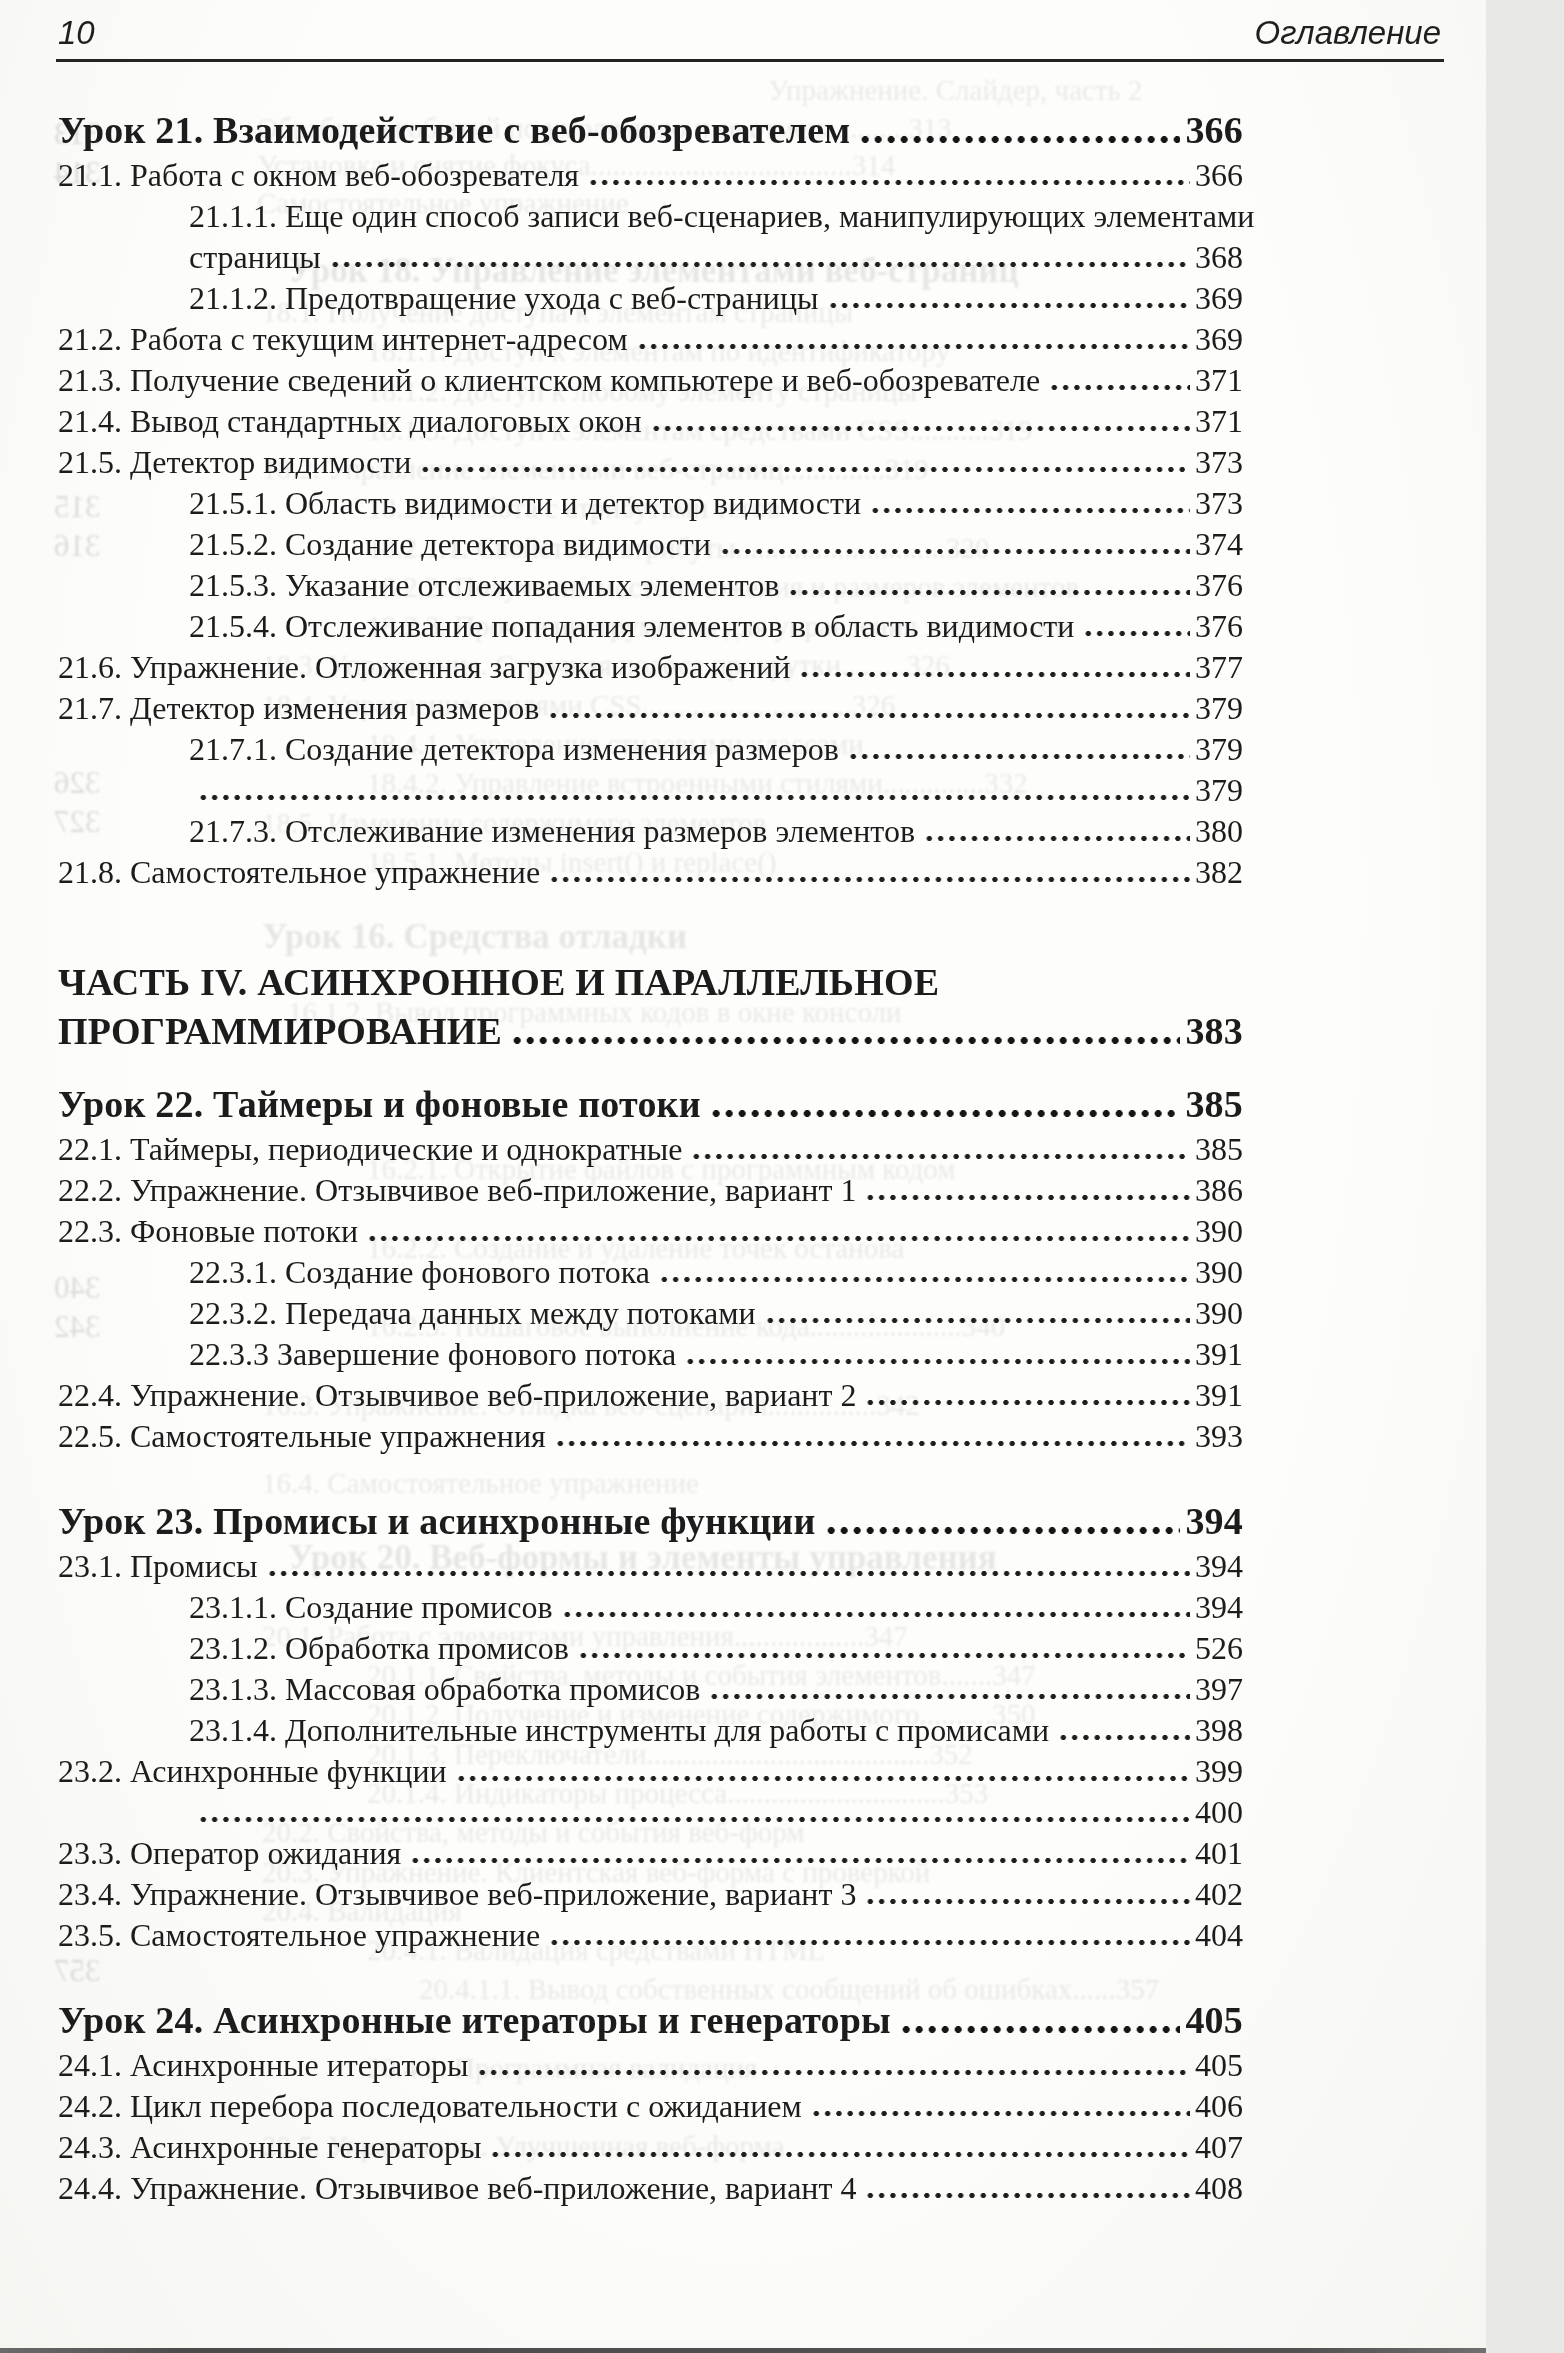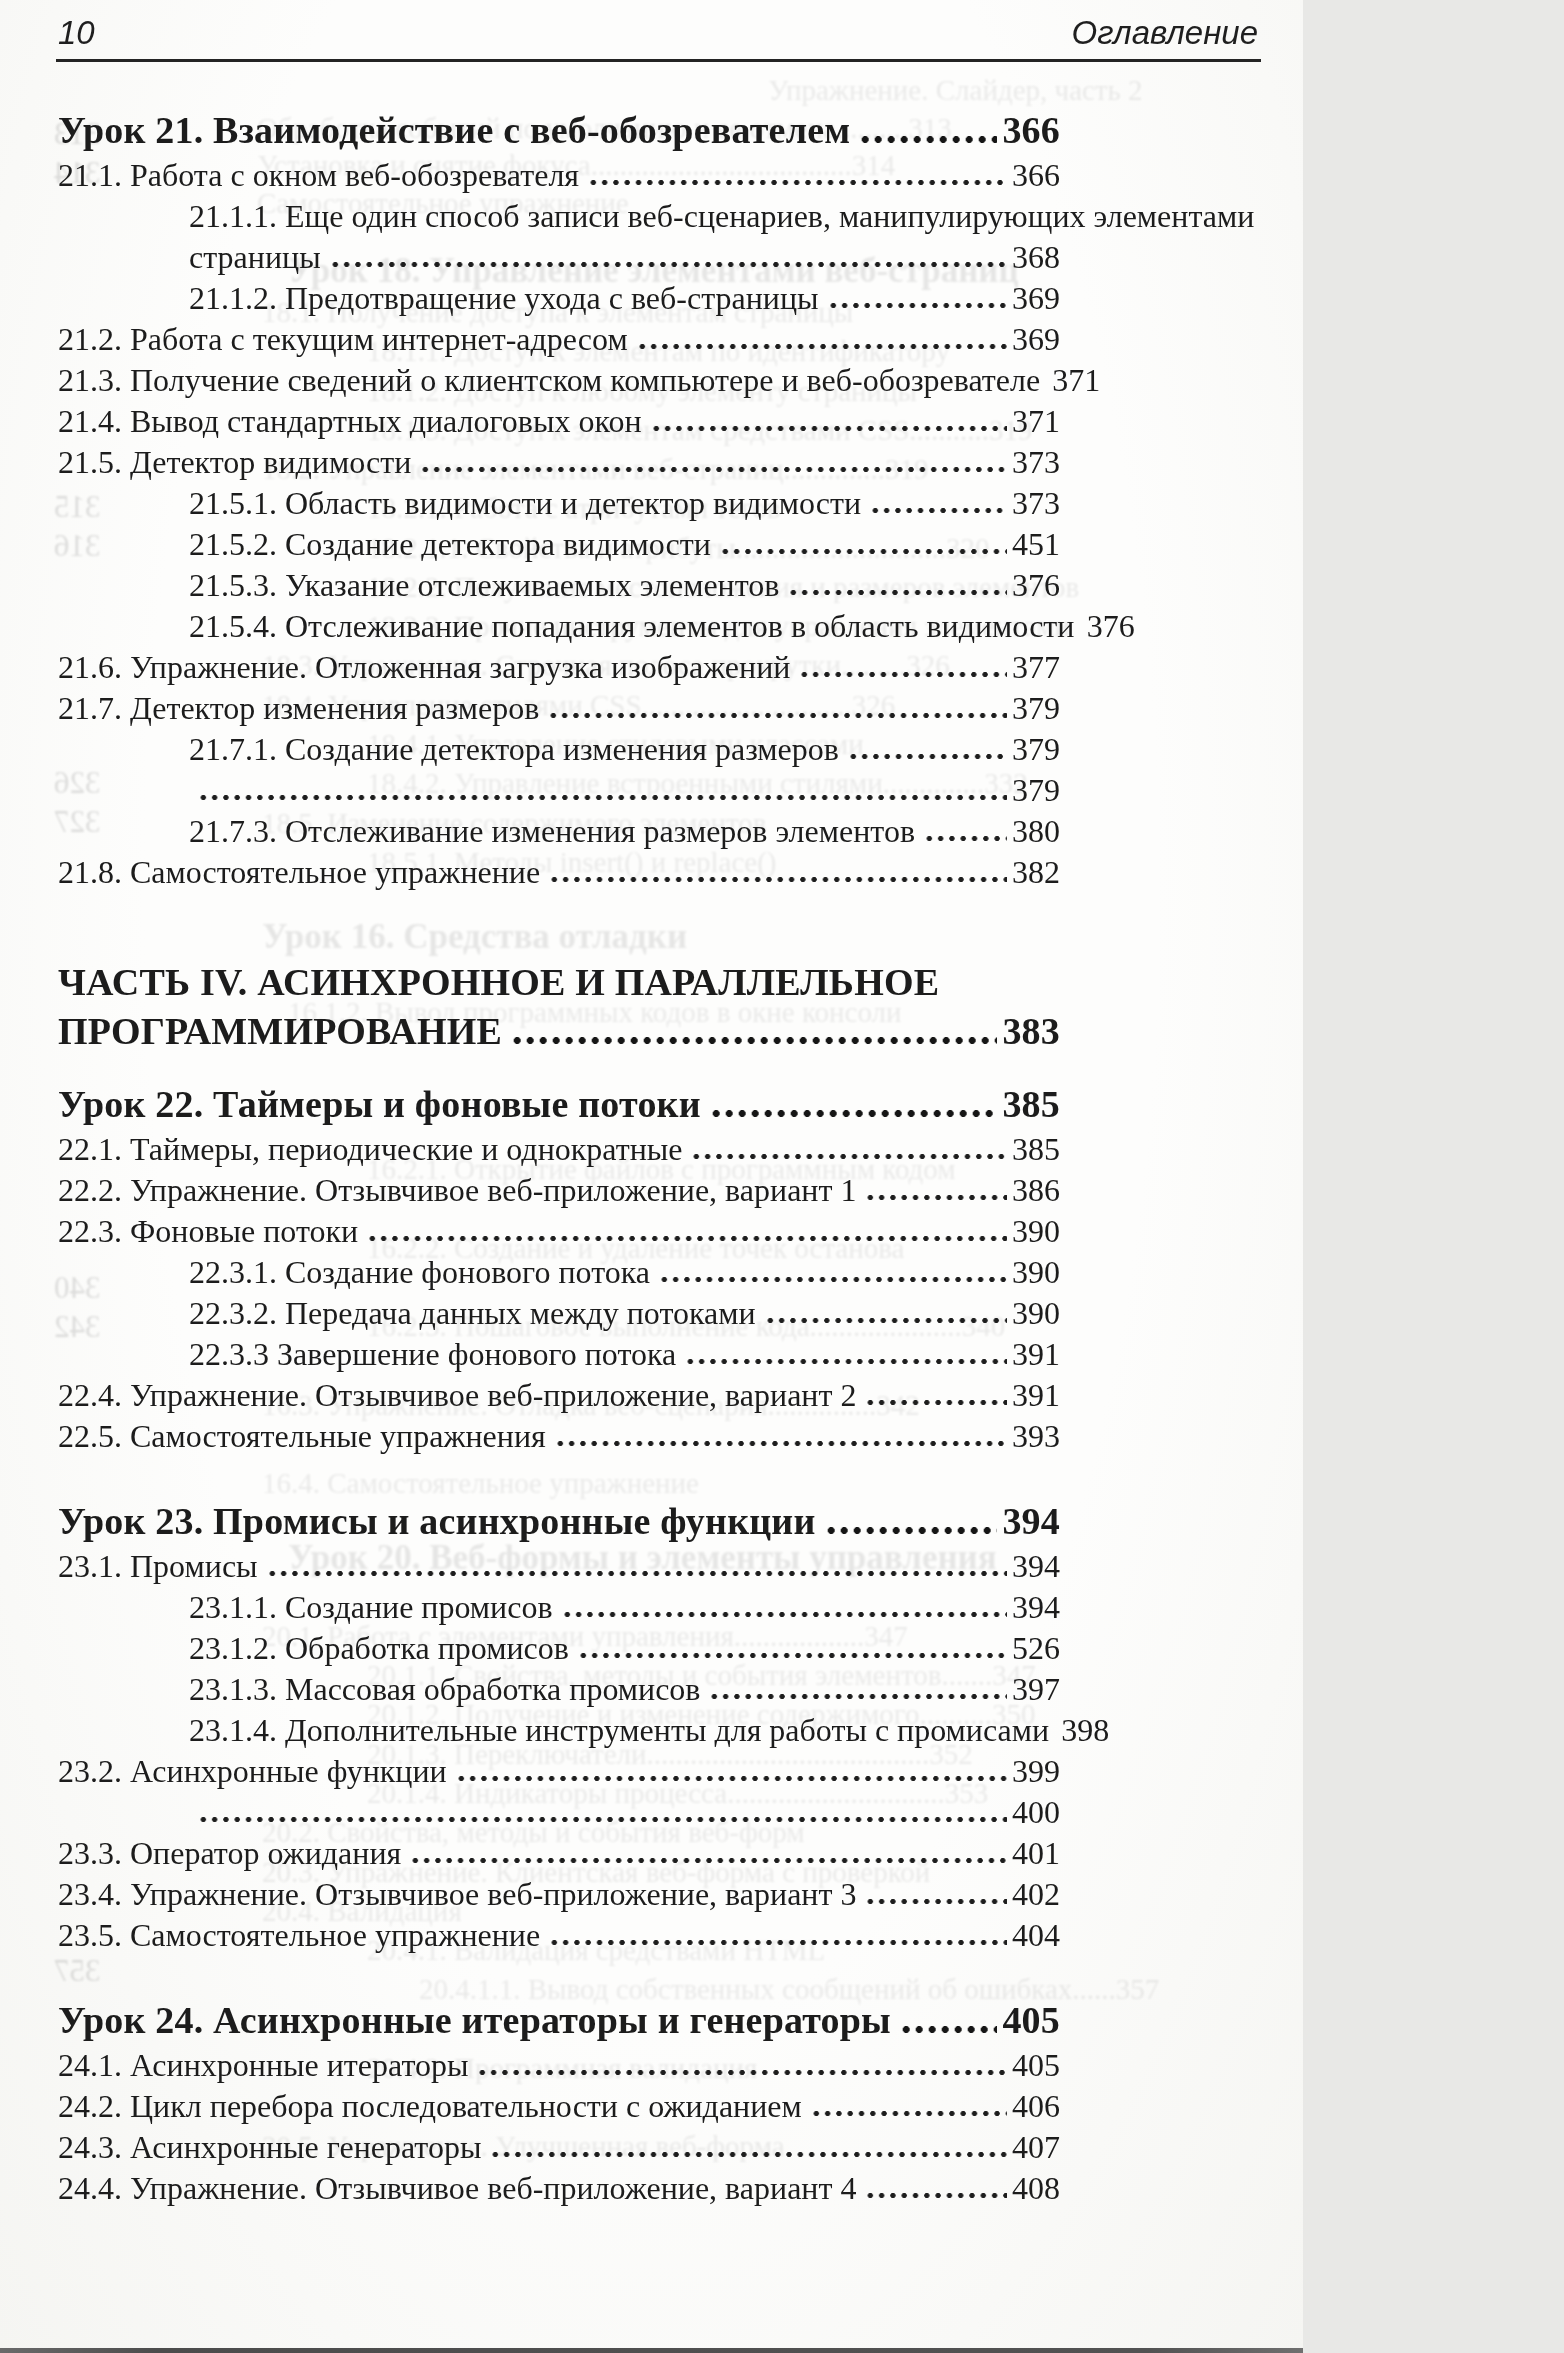--- a/index.html
+++ b/index.html
@@ -3,21 +3,21 @@
 <meta charset="utf-8">
 <style>
   html,body{margin:0;padding:0;}
   body{
     width:1565px;height:2354px;
     background:#e8e8e6;
     font-family:"Liberation Serif", serif;
   }
   .page{
     position:relative;
-    width:1303px;height:2354px;
+    width:1486px;height:2354px;
     background:radial-gradient(ellipse at 50% 38%, #fdfdfc 55%, #f5f5f2 100%);
     color:var(--ink,#1c1c1c);
     overflow:hidden;
   }
   
   .page-header{
     display:flex;justify-content:space-between;align-items:flex-end;
     padding:12.2px 45px 0 58px;
     font-family:"Liberation Sans", sans-serif;
     font-style:italic;font-size:33px;line-height:42px;color:#1f1f1f;
@@ -196,21 +196,21 @@
           <span class="pagenum">373</span>
         </div>
         <div class="toc-line lvl2">
           <span class="label">21.5.1. Область видимости и детектор видимости</span>
           <span class="leader"></span>
           <span class="pagenum">373</span>
         </div>
         <div class="toc-line lvl2">
           <span class="label">21.5.2. Создание детектора видимости</span>
           <span class="leader"></span>
-          <span class="pagenum">451</span>
+          <span class="pagenum">374</span>
         </div>
         <div class="toc-line lvl2">
           <span class="label">21.5.3. Указание отслеживаемых элементов</span>
           <span class="leader"></span>
           <span class="pagenum">376</span>
         </div>
         <div class="toc-line lvl2">
           <span class="label">21.5.4. Отслеживание попадания элементов в область видимости</span>
           <span class="leader"></span>
           <span class="pagenum">376</span>

